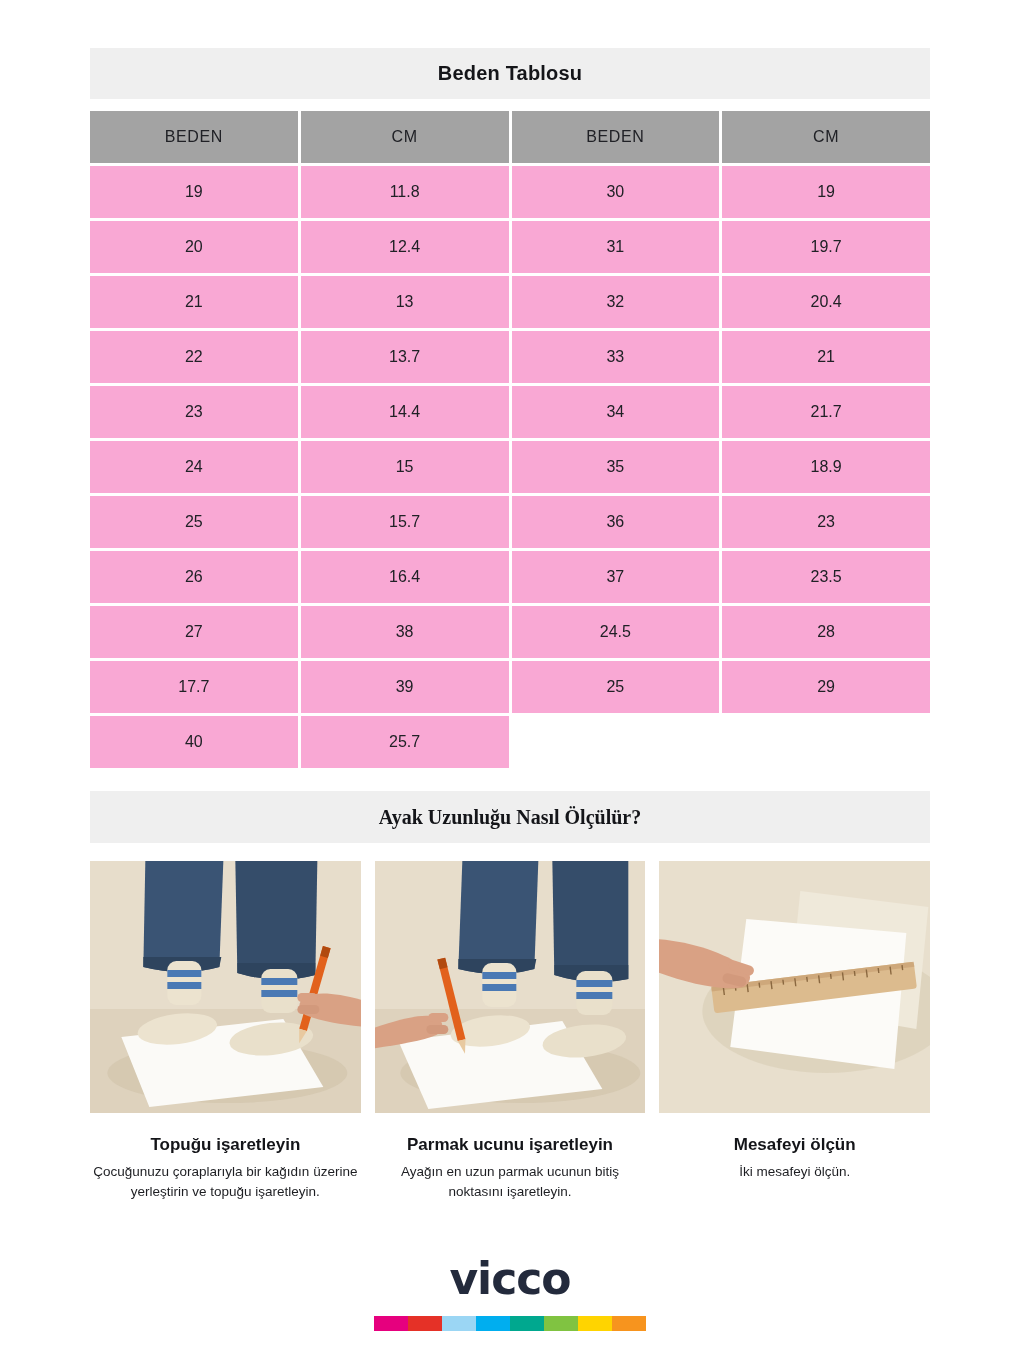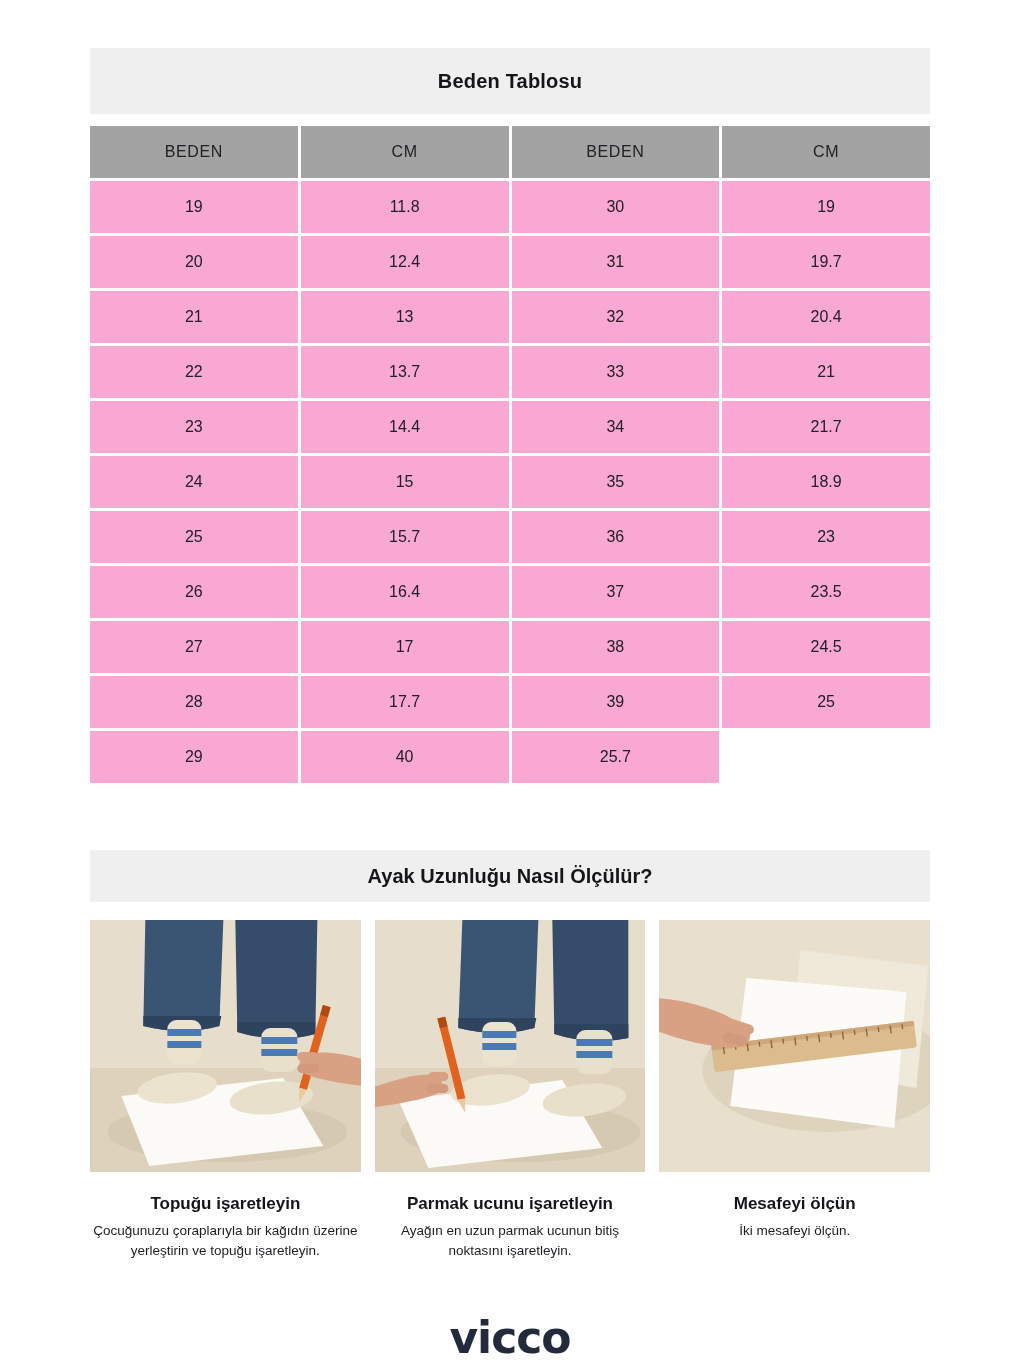--- a/index.html
+++ b/index.html
@@ -3,28 +3,28 @@
 <meta charset="utf-8">
 <style>
   * { margin:0; padding:0; box-sizing:border-box; }
   html, body { background:#ffffff; }
   body { font-family:"Liberation Sans","DejaVu Sans",sans-serif; color:#1a1b1f; }
 
   .page { width:1020px; height:1360px; margin:0 auto; background:#ffffff; overflow:hidden; position:relative; }
   .content { width:840px; margin:0 auto; padding-top:48px; }
 
   .bar { background:#efefef; display:flex; align-items:center; justify-content:center; }
-  .title-bar { height:66px; margin-bottom:12px; }
+  .title-bar { height:51px; margin-bottom:12px; }
   .title-bar h1 { font-size:20px; font-weight:bold; letter-spacing:.2px; color:#141519; }
 
   .size-table { display:grid; grid-template-columns:repeat(4,1fr); grid-auto-rows:52px; gap:3px; }
   .cell { background:#f9a8d4; display:flex; align-items:center; justify-content:center; font-size:16px; color:#202126; }
   .cell.th { background:#a3a3a3; letter-spacing:.6px; }
 
-  .section-bar { height:52px; margin-top:67px; }
+  .section-bar { height:52px; margin-top:23px;font-family:Liberation Serif, serif; }
   .section-bar h2 { font-size:20px; font-weight:bold; color:#141519; }
 
   .steps { display:flex; gap:14px; margin-top:18px; }
   .step { flex:1; display:flex; flex-direction:column; align-items:center; min-width:0; }
   .photo { width:100%; height:252px; overflow:hidden; background:#e7ddcb; }
   .photo svg { display:block; width:100%; height:100%; }
   .step-title { margin-top:22px; font-size:17px; font-weight:bold; text-align:center; color:#141519; }
   .step-desc { margin-top:7px; font-size:13.5px; line-height:1.5; text-align:center; max-width:278px; color:#1d1e22; }
 
   .footer { margin-top:50px; display:flex; flex-direction:column; align-items:center; }
@@ -82,21 +82,20 @@
       <div class="cell">15.7</div>
       <div class="cell">36</div>
       <div class="cell">23</div>
 
       <div class="cell">26</div>
       <div class="cell">16.4</div>
       <div class="cell">37</div>
       <div class="cell">23.5</div>
 
       <div class="cell">27</div>
-      <div class="cell">17</div>
       <div class="cell">38</div>
       <div class="cell">24.5</div>
 
       <div class="cell">28</div>
       <div class="cell">17.7</div>
       <div class="cell">39</div>
       <div class="cell">25</div>
 
       <div class="cell">29</div>
       <div class="cell">40</div>

